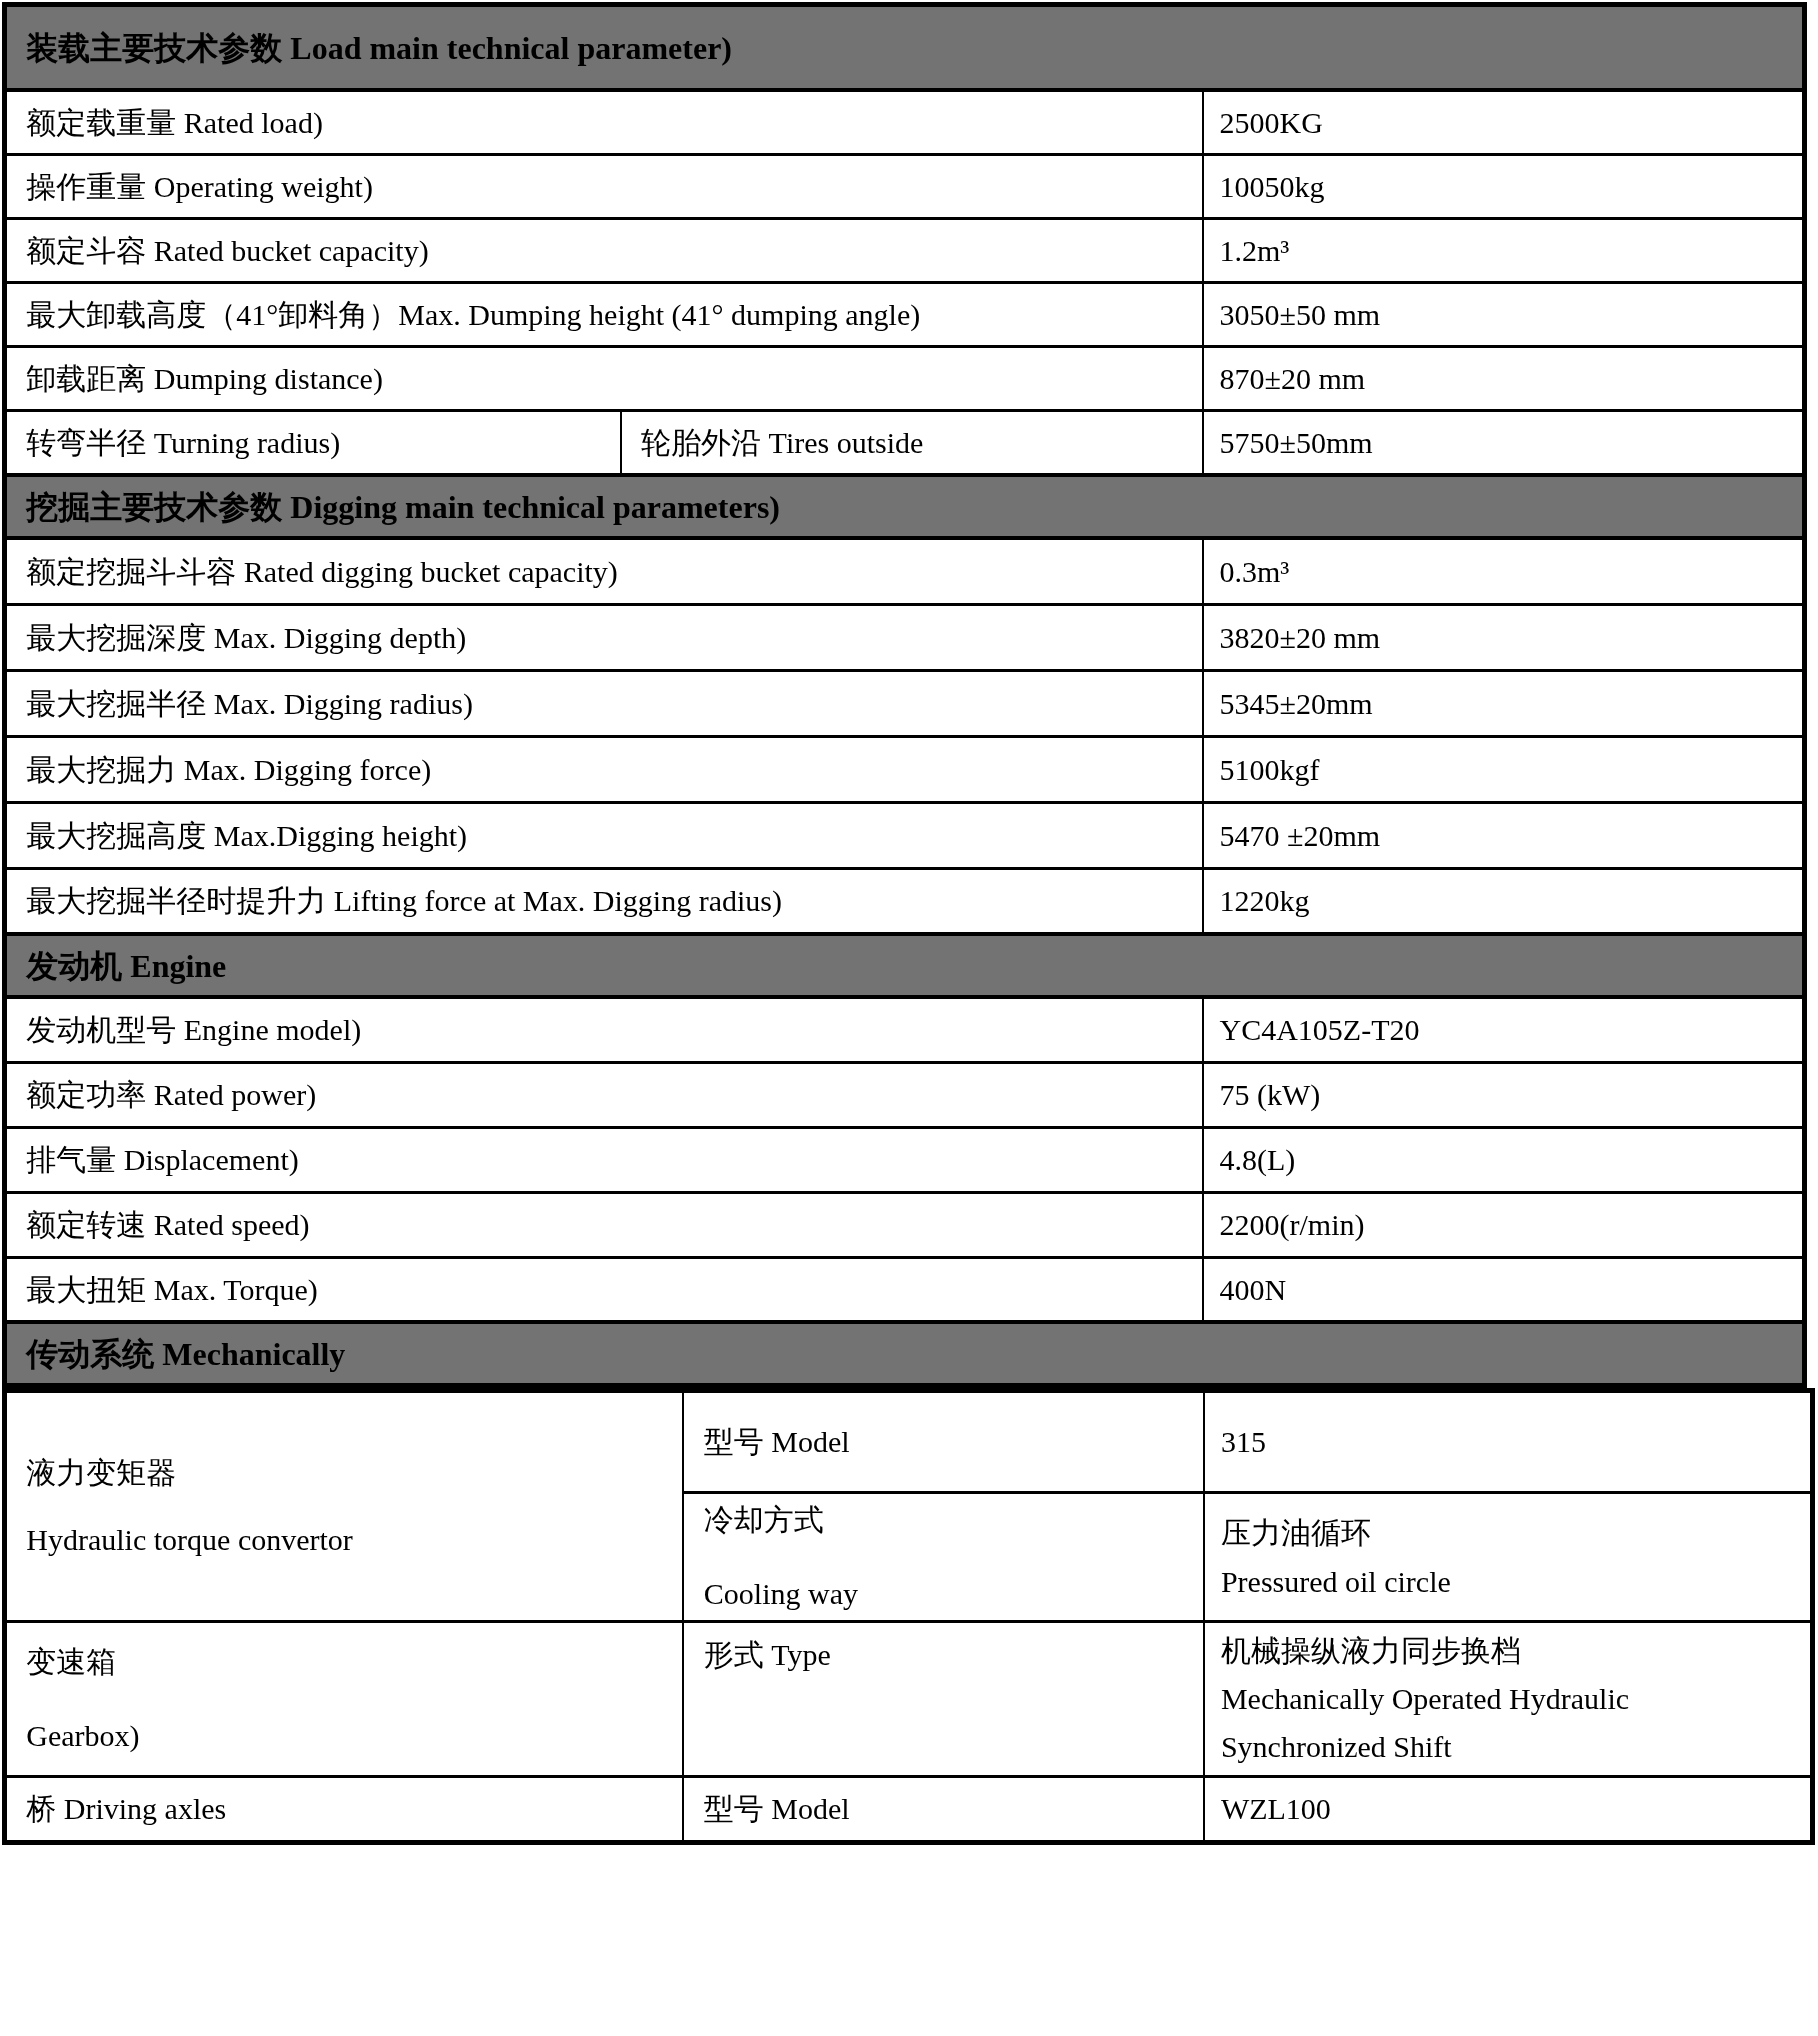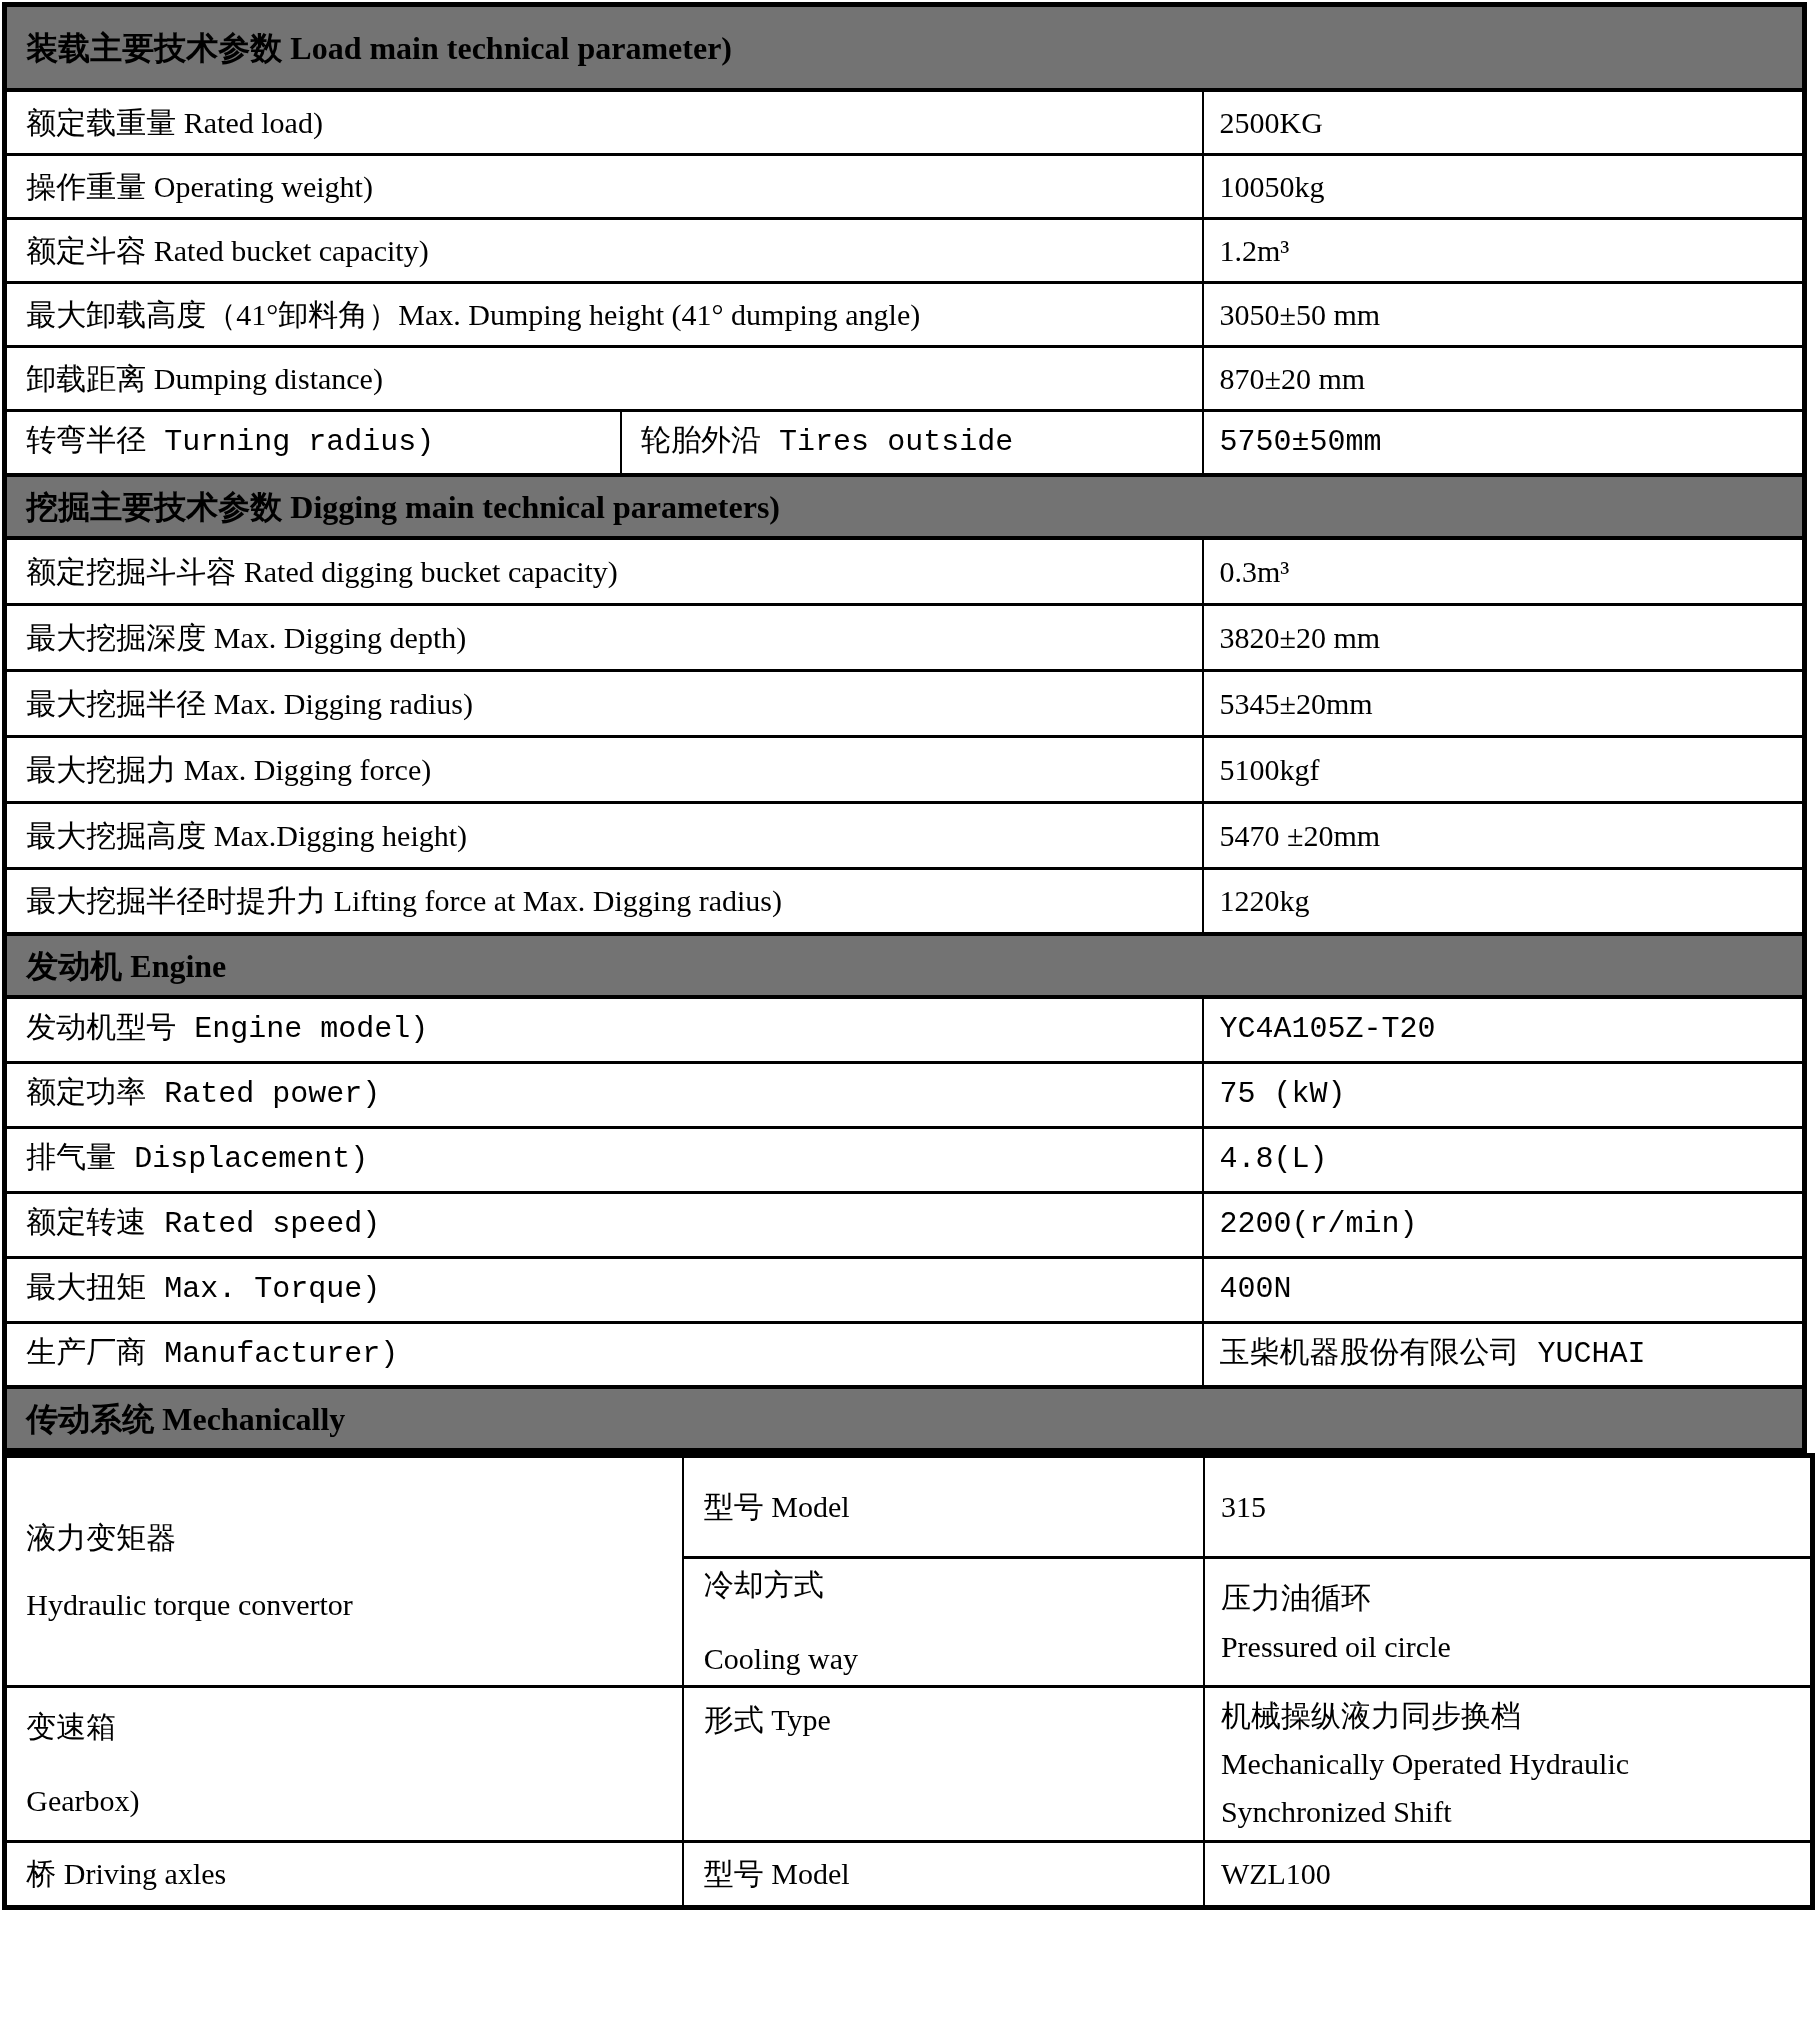--- a/index.html
+++ b/index.html
@@ -38,21 +38,21 @@
   }
   tr.section-header td {
     background: #737373;
     font-weight: bold;
     font-size: 32px;
     border-top-width: 4.9px;
     border-bottom-width: 4.9px;
   }
   tr.h89 { height: 86px; }
   tr.h66 { height: 64px; }
-  tr.h67 { height: 65px; font-family: Liberation Mono, monospace; }
+  tr.h67 { height: 65px; }
   tr.h65 { height: 63px; }
   tr.h68 { height: 66px; }
   tr.h105 { height: 102px; }
   tr.h133 { height: 129px; }
   tr.h147 { height: 143px; }
   td.value { padding-left: 15.5px; margin-left: 28px; }
   td.vtop {
     vertical-align: top;
     padding-top: 13.6px;
   }
@@ -151,24 +151,20 @@
       <td class="value">4.8(L)</td>
     </tr>
     <tr class="h67">
       <td colspan="2">额定转速 Rated speed)</td>
       <td class="value">2200(r/min)</td>
     </tr>
     <tr class="h67">
       <td colspan="2">最大扭矩 Max. Torque)</td>
       <td class="value">400N</td>
     </tr>
-    <tr class="h67">
-      <td colspan="2">生产厂商 Manufacturer)</td>
-      <td class="value">玉柴机器股份有限公司 YUCHAI</td>
-    </tr>
 
     <tr class="section-header h65">
       <td colspan="3">传动系统 Mechanically</td>
     </tr>
   </tbody>
     </table>
 
   <table class="spec trans">
     <colgroup>
       <col style="width:679px">

